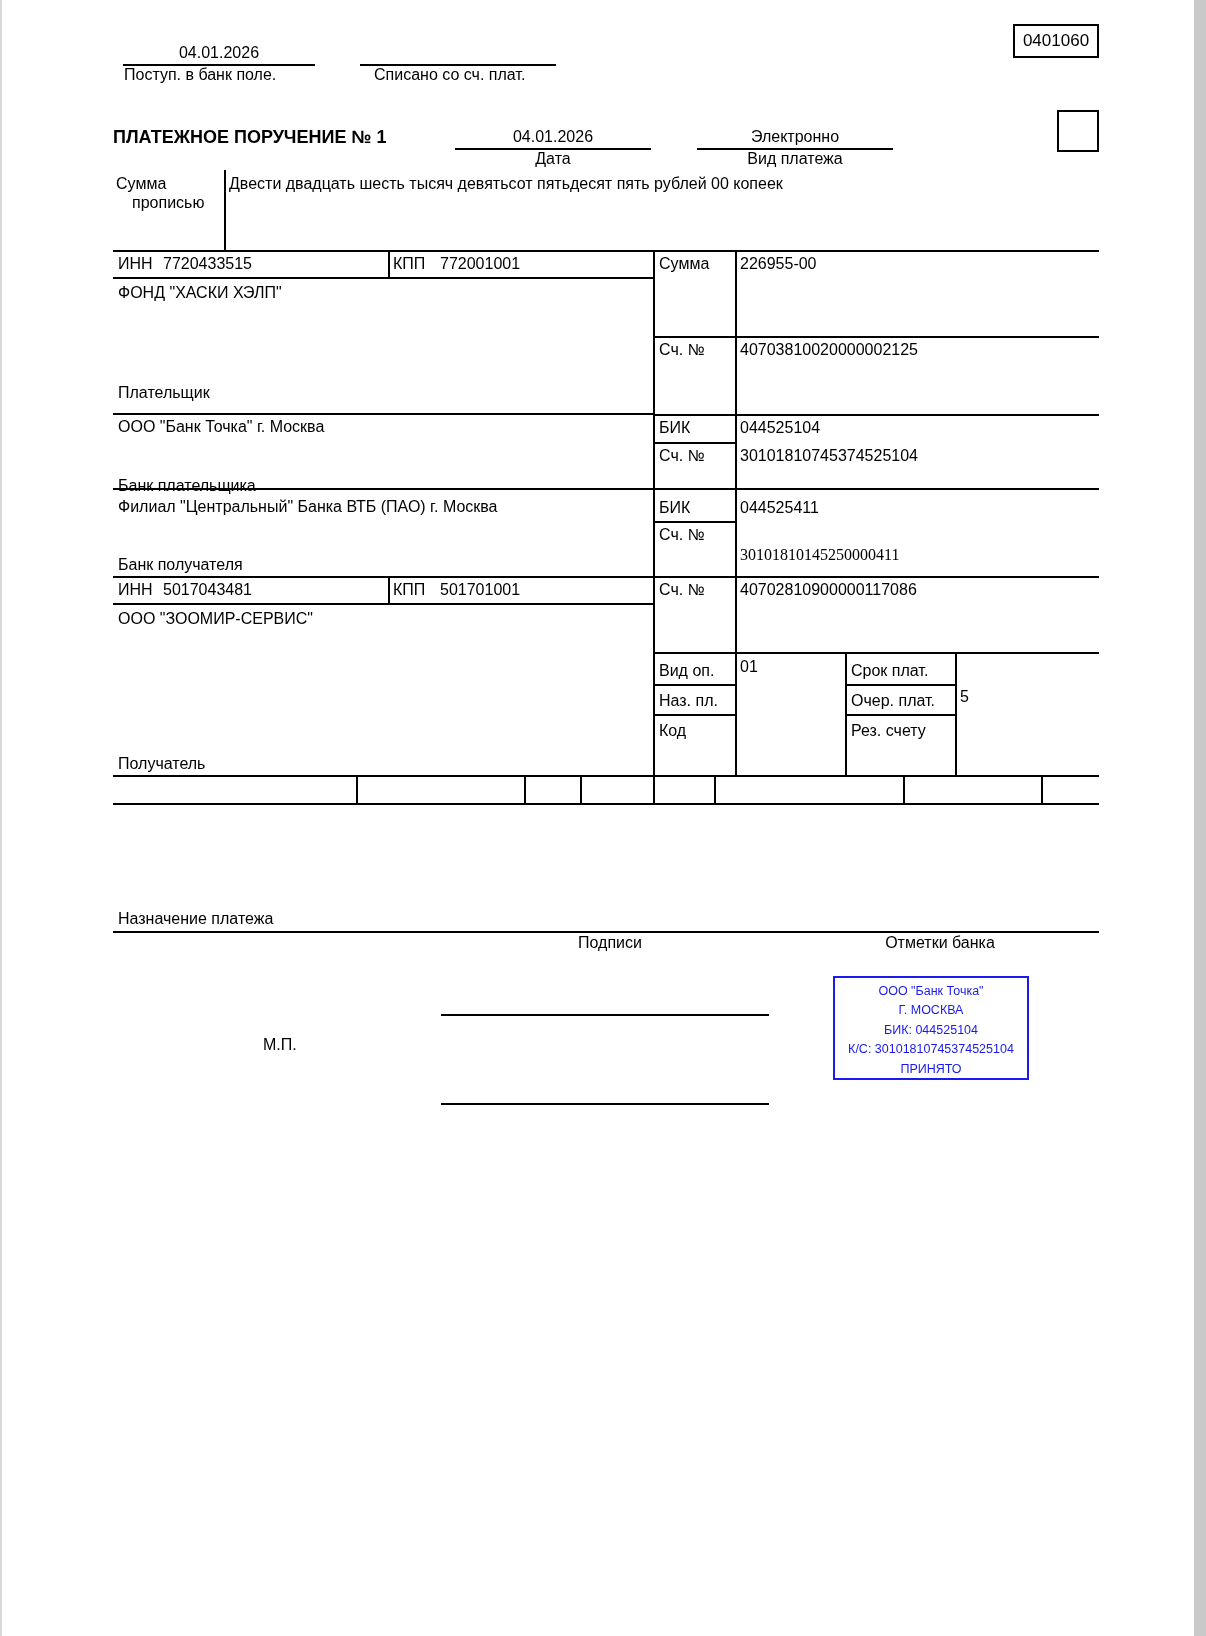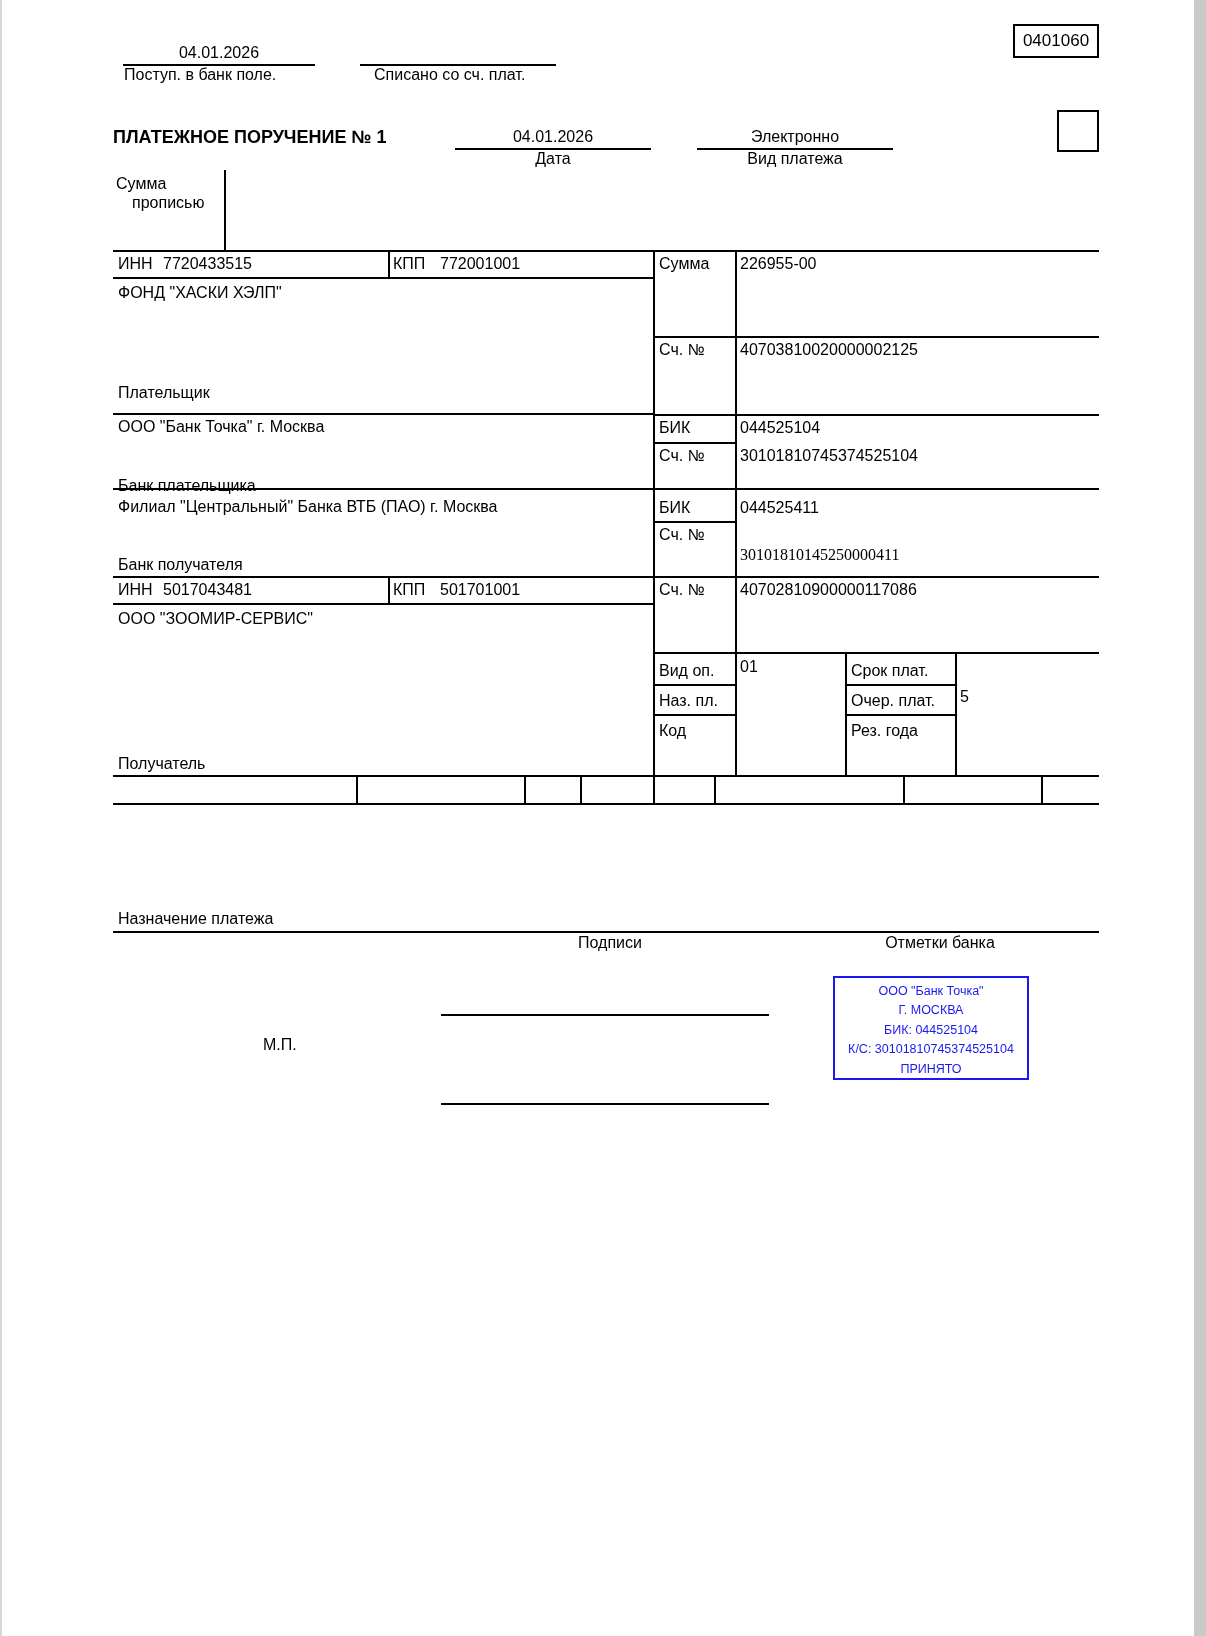--- a/index.html
+++ b/index.html
@@ -112,20 +112,21 @@
   <div class="hline" style="left:455px; top:148px; width:196px;"></div>
   <div class="t center" style="left:455px; top:150px; width:196px;">Дата</div>
 
   <div class="t center" style="left:697px; top:128px; width:196px;">Электронно</div>
   <div class="hline" style="left:697px; top:148px; width:196px;"></div>
   <div class="t center" style="left:697px; top:150px; width:196px;">Вид платежа</div>
 
   <div class="t" style="left:116px; top:175px;">Сумма</div>
   <div class="t" style="left:132px; top:194px;">прописью</div>
   <div class="vline" style="left:224px; top:170px; height:82px;"></div>
+  <div class="t" style="left:229px; top:175px;">Двести двадцать шесть тысяч девятьсот пятьдесят пять рублей 00 копеек</div>
 
   <div class="hline" style="left:113px; top:250px; width:986px;"></div>
 
   <div class="hline" style="left:113px; top:277px; width:540px;"></div>
 
   <div class="hline" style="left:113px; top:413px; width:540px;"></div>
 
   <div class="hline" style="left:113px; top:488px; width:986px;"></div>
 
   <div class="hline" style="left:113px; top:576px; width:986px;"></div>
@@ -203,21 +204,21 @@
   <div class="t" style="left:851px; top:662px;">Срок плат.</div>
   <div class="t" style="left:960px; top:658px;"></div>
 
   <div class="t" style="left:659px; top:692px;">Наз. пл.</div>
   <div class="t" style="left:740px; top:690px;"></div>
   <div class="t" style="left:851px; top:692px;">Очер. плат.</div>
   <div class="t" style="left:960px; top:688px;">5</div>
 
   <div class="t" style="left:659px; top:722px;">Код</div>
   <div class="t" style="left:740px; top:720px;"></div>
-  <div class="t" style="left:851px; top:722px;">Рез. года</div>
+  <div class="t" style="left:851px; top:722px;">Рез. счету</div>
   <div class="t" style="left:960px; top:720px;"></div>
 
   <div class="hline" style="left:356px; top:775px; width:743px;"></div>
   <div class="hline" style="left:113px; top:803px; width:986px;"></div>
   <div class="vline" style="left:356px; top:775px; height:28px;"></div>
   <div class="vline" style="left:524px; top:775px; height:28px;"></div>
   <div class="vline" style="left:580px; top:775px; height:28px;"></div>
   <div class="vline" style="left:653px; top:775px; height:28px;"></div>
   <div class="vline" style="left:714px; top:775px; height:28px;"></div>
   <div class="vline" style="left:903px; top:775px; height:28px;"></div>

